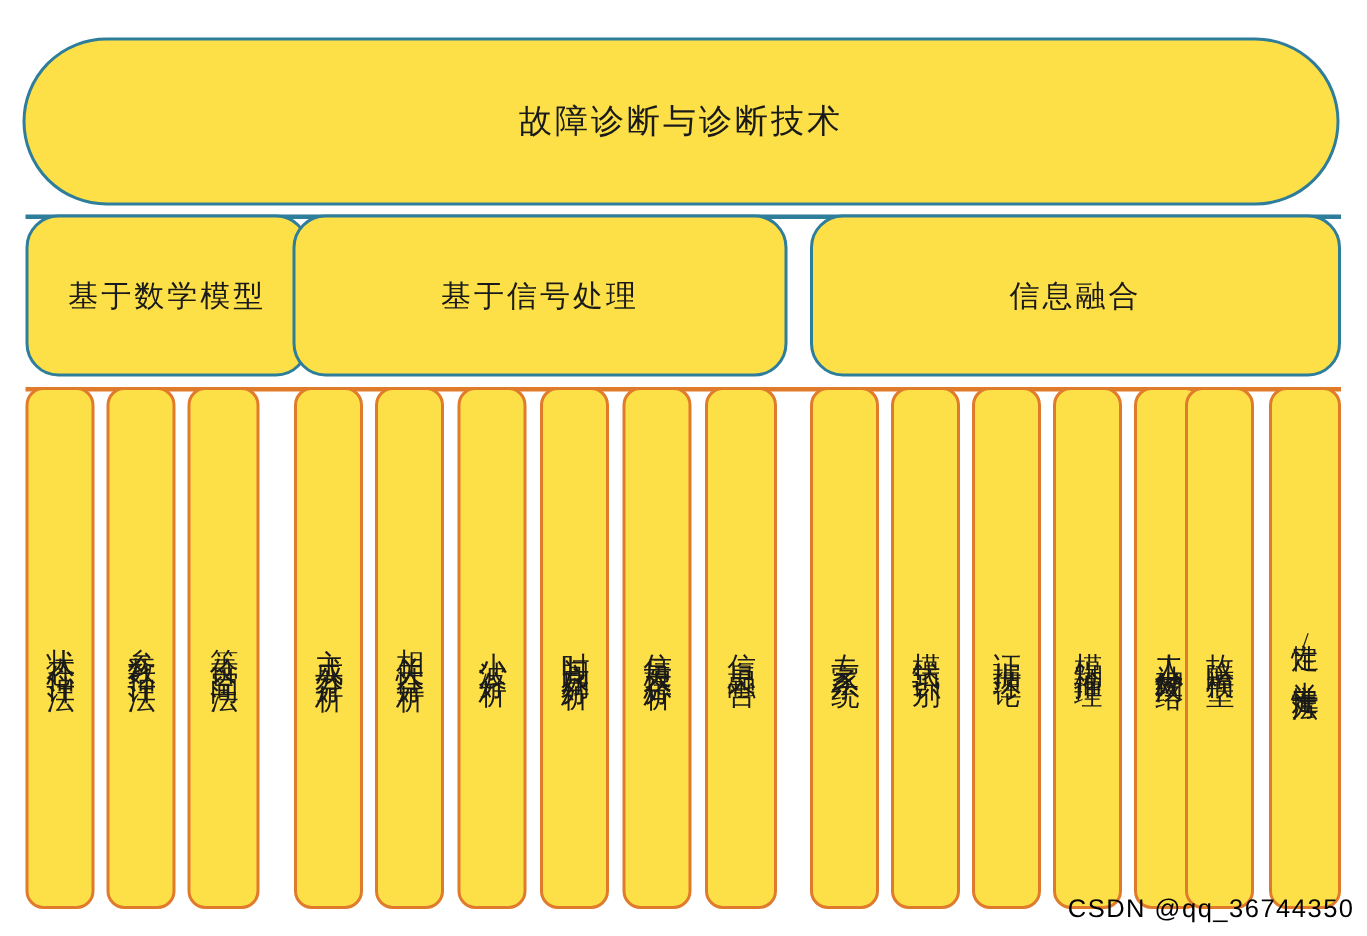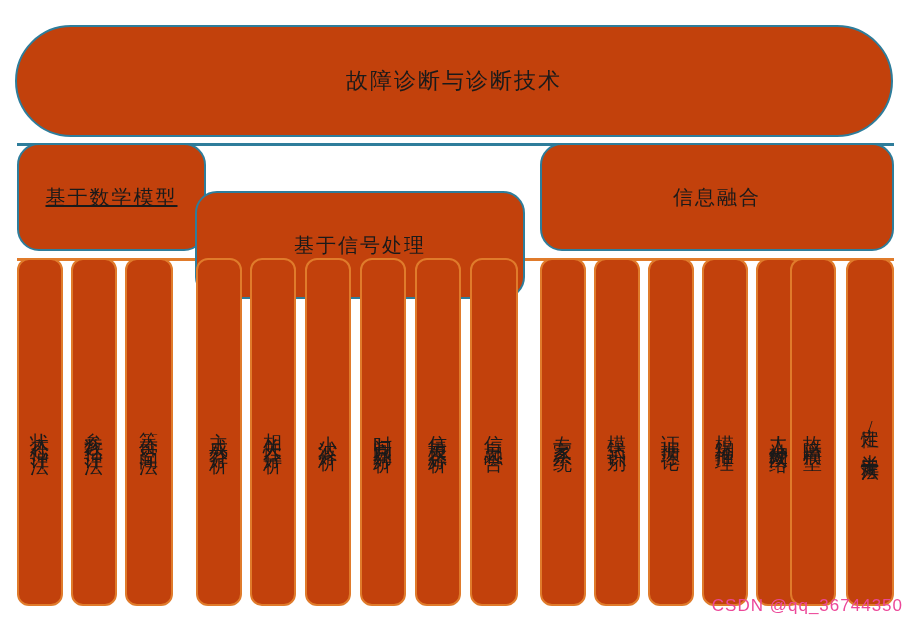--- a/index.html
+++ b/index.html
@@ -18,21 +18,21 @@
     width: 911px;
     height: 624px;
     background: #ffffff;
     overflow: hidden;
   }
 
   
   .node {
     position: absolute;
     box-sizing: border-box;
-    background: #c2410c;
+    background: #fde047;
     display: flex;
     align-items: center;
     justify-content: center;
     text-align: center;
   }
 
   
   .level1 {
     border: 2px solid #2E7D9B;
     border-radius: 60px;
@@ -75,44 +75,44 @@
     height: 3px;
   }
 
   
   #watermark {
     position: absolute;
     right: 8px;
     bottom: 8px;
     font-family: "Liberation Sans", sans-serif;
     font-size: 17px;
-    color: #ec4899;
+    color: #000000;
     letter-spacing: 1px;
     white-space: nowrap;
     pointer-events: none;
     margin-top: 40px;
   }
 </style>
 </head>
 <body>
 
 <div id="diagram">
 
   <div class="rail" style="left:17px; top:143px; width:877px;"></div>
   <div class="rail-orange" style="left:17px; top:258px; width:877px;"></div>
 
   <div class="node level1" style="left:15px; top:25px; width:878px; height:112px;">
     <span>故障诊断与诊断技术</span>
   </div>
 
-  <div class="node level2" style="left:17px; top:143px; width:189px; height:108px;text-decoration:underline;">
+  <div class="node level2" style="left:17px; top:143px; width:189px; height:108px;">
     <span>基于数学模型</span>
   </div>
 
-  <div class="node level2" style="left:195px; top:143px; width:330px; height:108px;margin-top:48px;">
+  <div class="node level2" style="left:195px; top:143px; width:330px; height:108px;">
     <span>基于信号处理</span>
   </div>
 
   <div class="node level2" style="left:540px; top:143px; width:354px; height:108px;">
     <span>信息融合</span>
   </div>
 
   <div class="node level3" style="left:17px; top:258px; width:46px; height:348px;">
     <span class="vlabel">状态估计法</span>
   </div>

